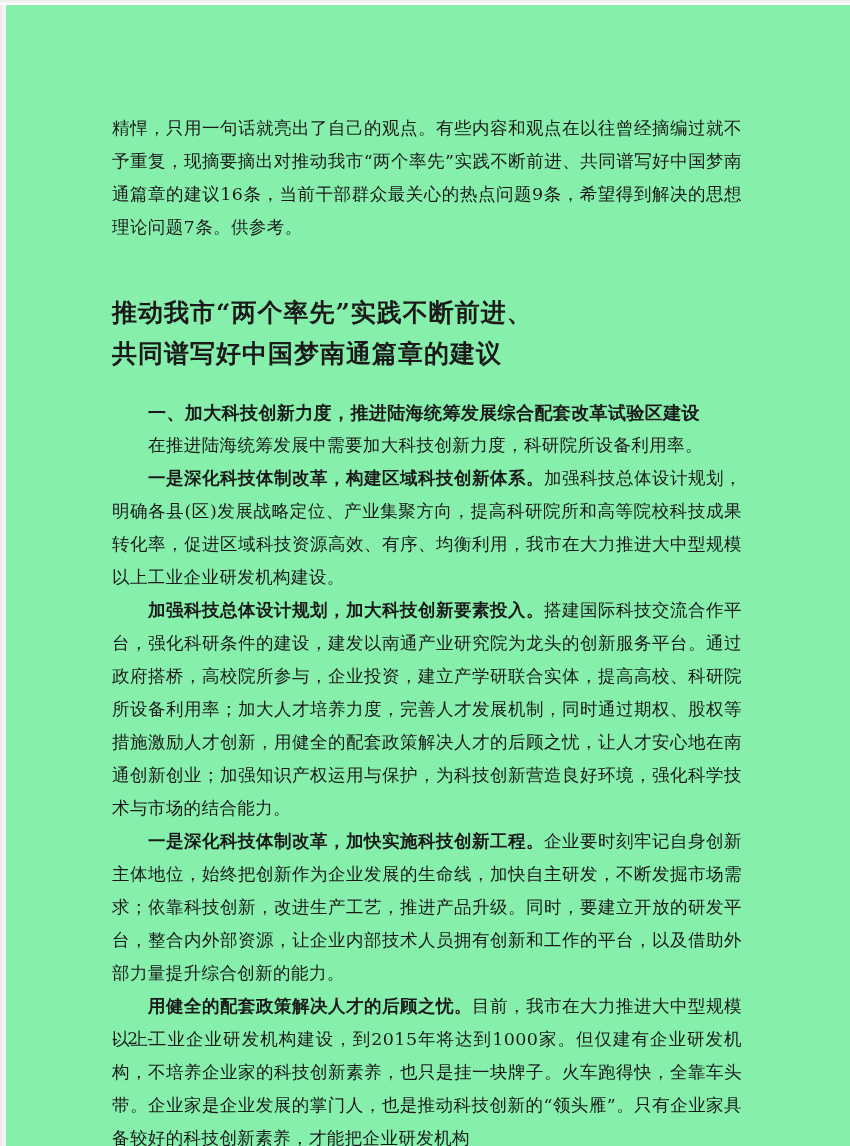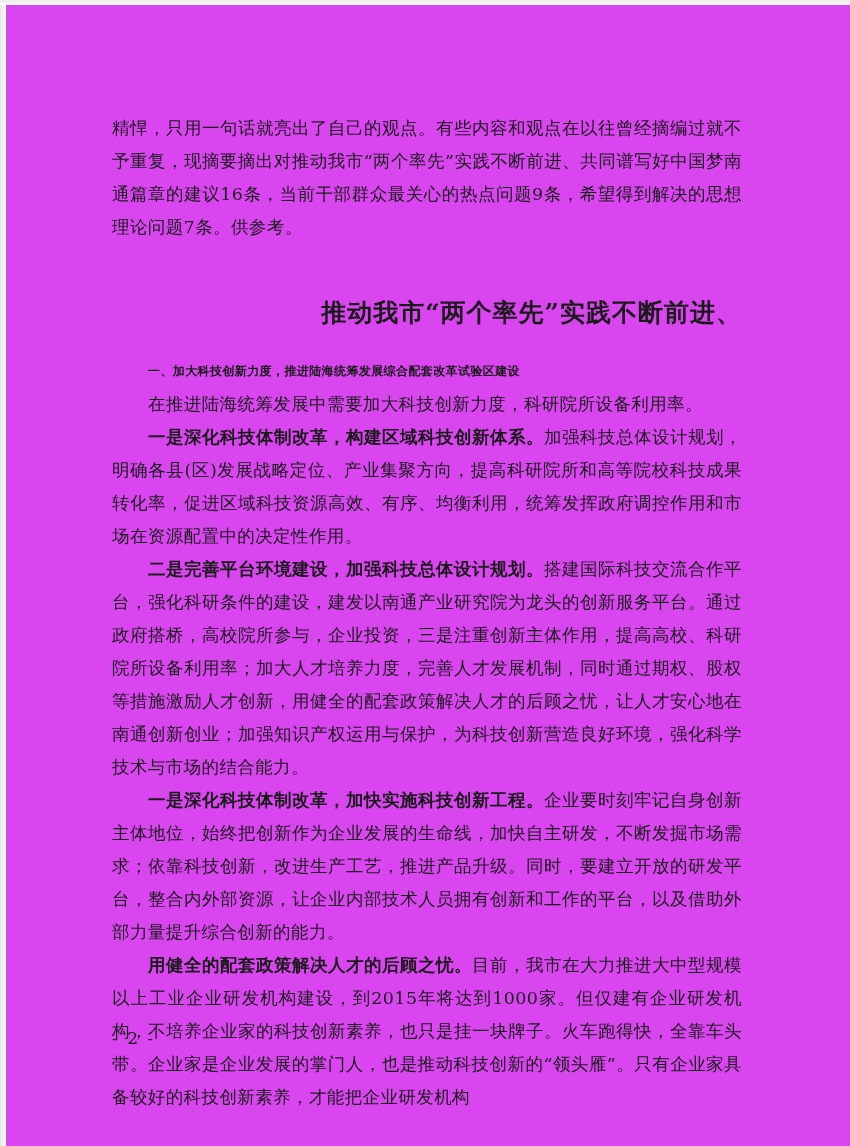--- a/index.html
+++ b/index.html
@@ -14,21 +14,21 @@
     color: #1a1a1a;
     position: relative;
     overflow: hidden;
   }
   .page {
     position: absolute;
     left: 0;
     top: 0;
     width: 850px;
     height: 1146px;
-    background: #d946ef;
+    background: #86efac;
   }
   .content {
     position: absolute;
     left: 112px;
     top: 112px;
     width: 630px;
   }
   p {
     margin: 0;
     font-size: 17.5px;
@@ -36,31 +36,31 @@
     text-align: justify;
     text-justify: inter-ideograph;
     letter-spacing: 0.4px;
   }
   .intro {
     margin-bottom: 0;
   }
   .title-block {
     margin-top: 48px;
     margin-bottom: 22px;
-    text-align: right;
+    text-align: left;
   }
   .title-line {
     font-size: 25px;
     font-weight: bold;
     line-height: 41px;
     letter-spacing: 1px;
     font-family: "DejaVu Serif", "Liberation Serif", serif;
   }
   .section-head {
-    font-size: 12px;
+    font-size: 18px;
     line-height: 33px;
     font-weight: bold;
     text-indent: 36px;
     text-align: justify;
     letter-spacing: 0.4px;
     margin: 0;
   }
   .body-para {
     text-indent: 36px;
   }
@@ -94,29 +94,30 @@
 <div class="page">
   <div class="scan-edge-left"></div>
   <div class="scan-edge-top"></div>
 
   <div class="content">
 
     <p class="intro">精悍，只用一句话就亮出了自己的观点。有些内容和观点在以往曾经摘编过就不予重复，现摘要摘出对推动我市“两个率先”实践不断前进、共同谱写好中国梦南通篇章的建议16条，当前干部群众最关心的热点问题9条，希望得到解决的思想理论问题7条。供参考。</p>
 
     <div class="title-block">
       <div class="title-line">推动我市“两个率先”实践不断前进、</div>
+      <div class="title-line">共同谱写好中国梦南通篇章的建议</div>
     </div>
 
     <p class="section-head">一、加大科技创新力度，推进陆海统筹发展综合配套改革试验区建设</p>
 
     <p class="body-para"><span class="lead"></span><span>在推进陆海统筹发展中需要加大科技创新力度，科研院所设备利用率。</span></p>
 
-    <p class="body-para"><span class="lead">一是深化科技体制改革，构建区域科技创新体系。</span><span>加强科技总体设计规划，明确各县(区)发展战略定位、产业集聚方向，提高科研院所和高等院校科技成果转化率，促进区域科技资源高效、有序、均衡利用，统筹发挥政府调控作用和市场在资源配置中的决定性作用。</span></p>
+    <p class="body-para"><span class="lead">一是深化科技体制改革，构建区域科技创新体系。</span><span>加强科技总体设计规划，明确各县(区)发展战略定位、产业集聚方向，提高科研院所和高等院校科技成果转化率，促进区域科技资源高效、有序、均衡利用，我市在大力推进大中型规模以上工业企业研发机构建设。</span></p>
 
-    <p class="body-para"><span class="lead">二是完善平台环境建设，加强科技总体设计规划。</span><span>搭建国际科技交流合作平台，强化科研条件的建设，建发以南通产业研究院为龙头的创新服务平台。通过政府搭桥，高校院所参与，企业投资，三是注重创新主体作用，提高高校、科研院所设备利用率；加大人才培养力度，完善人才发展机制，同时通过期权、股权等措施激励人才创新，用健全的配套政策解决人才的后顾之忧，让人才安心地在南通创新创业；加强知识产权运用与保护，为科技创新营造良好环境，强化科学技术与市场的结合能力。</span></p>
+    <p class="body-para"><span class="lead">加强科技总体设计规划，加大科技创新要素投入。</span><span>搭建国际科技交流合作平台，强化科研条件的建设，建发以南通产业研究院为龙头的创新服务平台。通过政府搭桥，高校院所参与，企业投资，建立产学研联合实体，提高高校、科研院所设备利用率；加大人才培养力度，完善人才发展机制，同时通过期权、股权等措施激励人才创新，用健全的配套政策解决人才的后顾之忧，让人才安心地在南通创新创业；加强知识产权运用与保护，为科技创新营造良好环境，强化科学技术与市场的结合能力。</span></p>
 
     <p class="body-para"><span class="lead">一是深化科技体制改革，加快实施科技创新工程。</span><span>企业要时刻牢记自身创新主体地位，始终把创新作为企业发展的生命线，加快自主研发，不断发掘市场需求；依靠科技创新，改进生产工艺，推进产品升级。同时，要建立开放的研发平台，整合内外部资源，让企业内部技术人员拥有创新和工作的平台，以及借助外部力量提升综合创新的能力。</span></p>
 
     <p class="body-para"><span class="lead">用健全的配套政策解决人才的后顾之忧。</span><span>目前，我市在大力推进大中型规模以上工业企业研发机构建设，到2015年将达到1000家。但仅建有企业研发机构，不培养企业家的科技创新素养，也只是挂一块牌子。火车跑得快，全靠车头带。企业家是企业发展的掌门人，也是推动科技创新的“领头雁”。只有企业家具备较好的科技创新素养，才能把企业研发机构</span></p>
 
   </div>
 
   <div class="page-number">- 2 -</div>
 </div>
 

